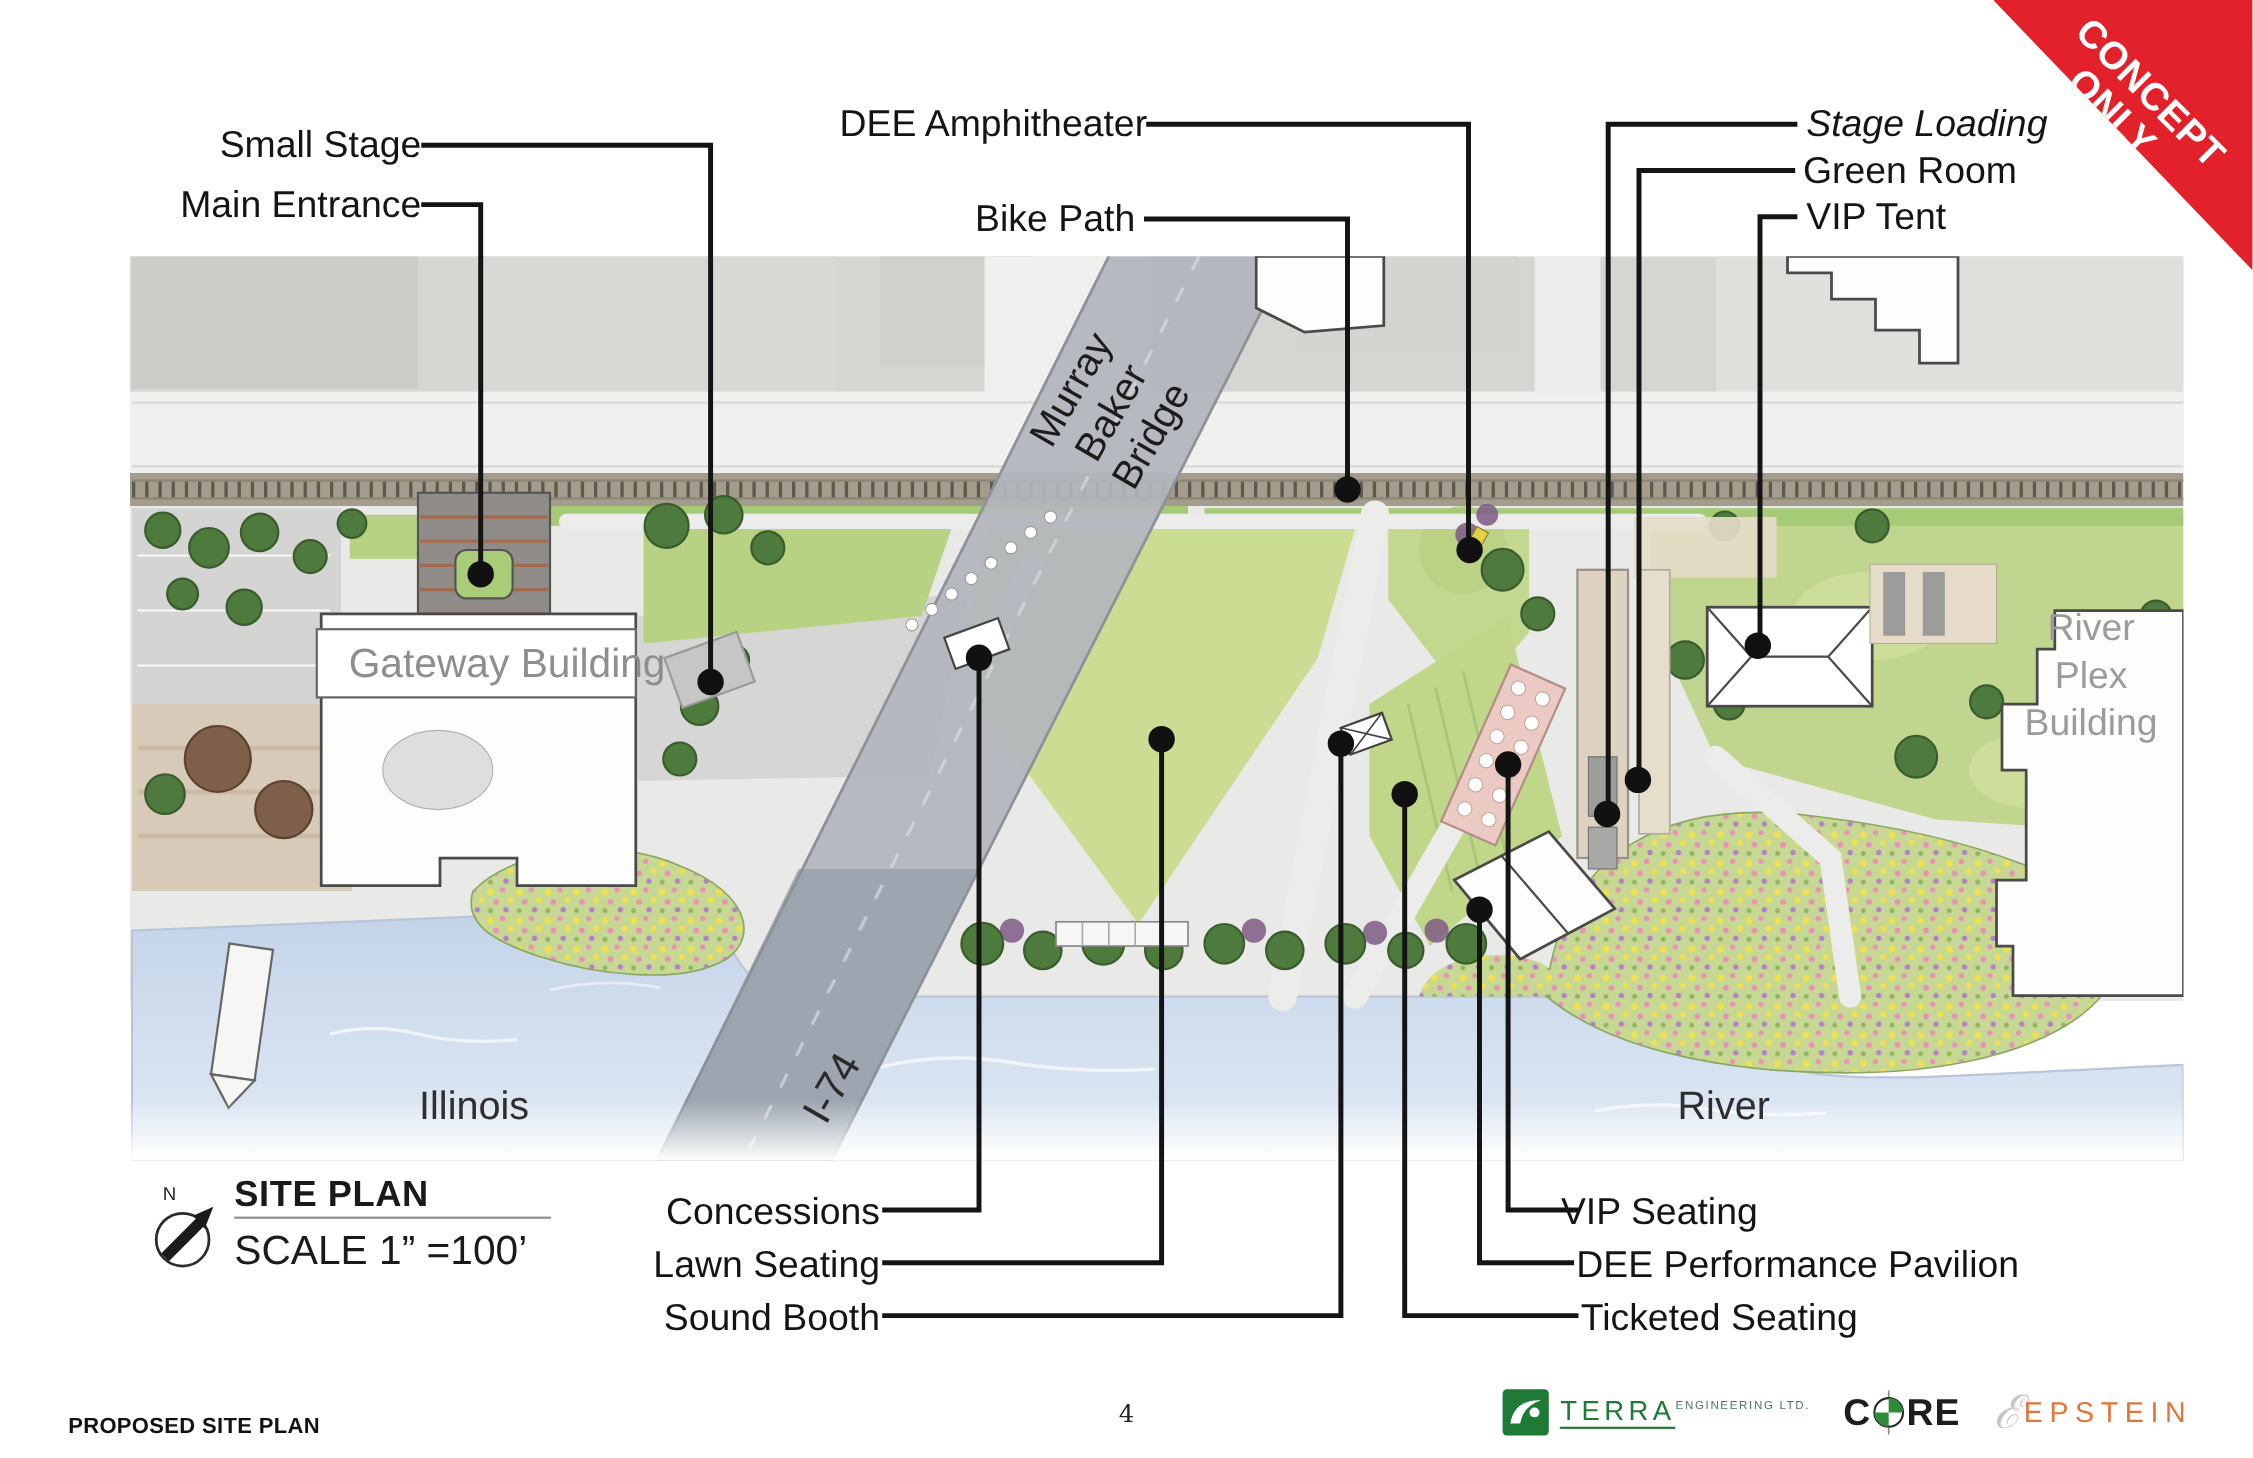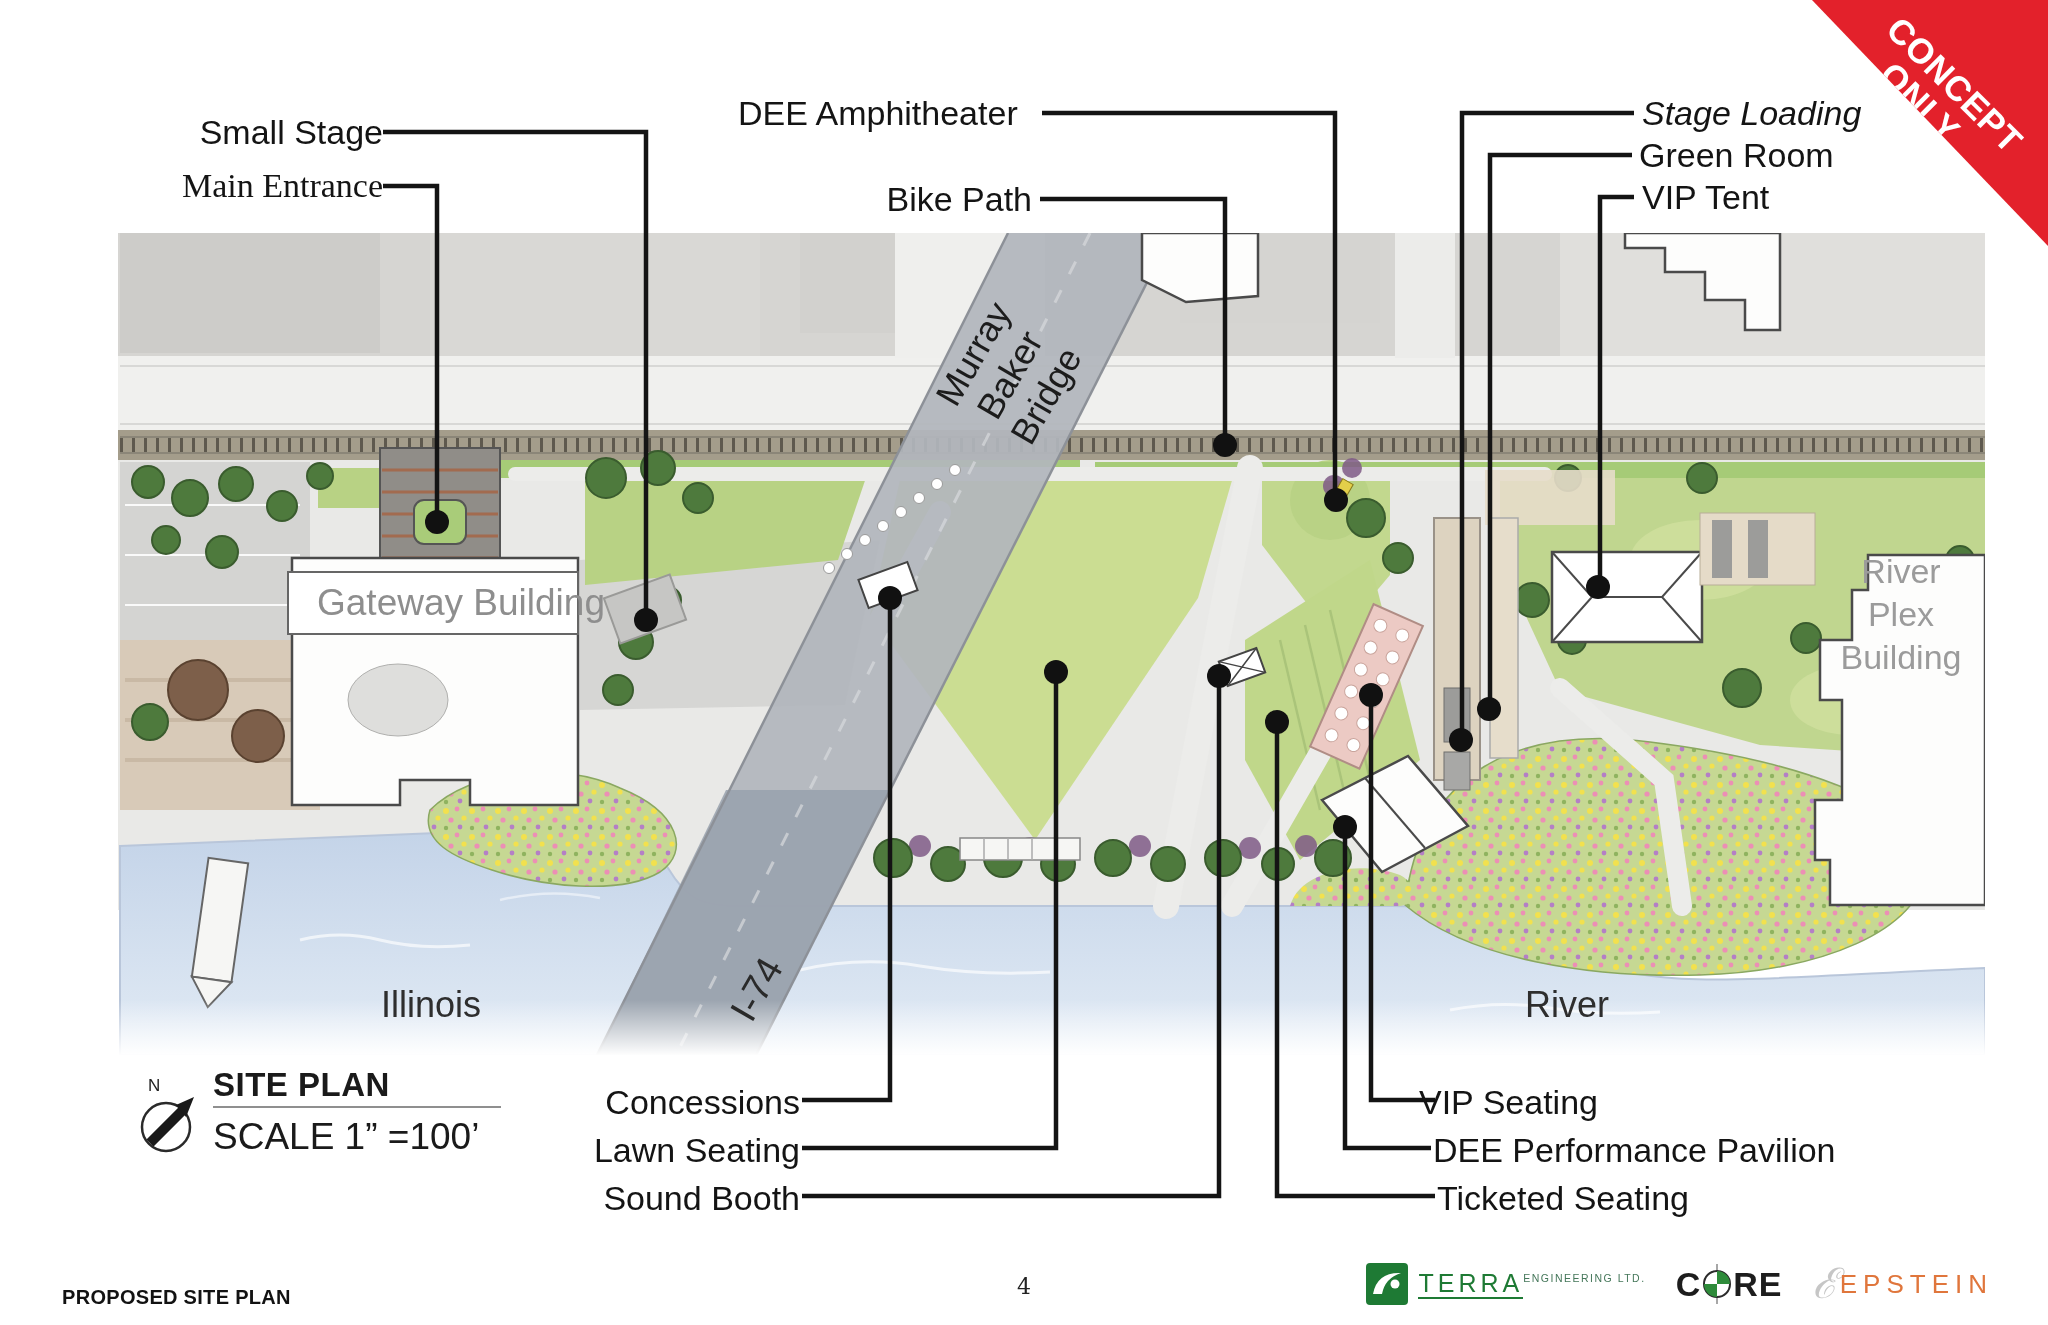--- a/index.html
+++ b/index.html
@@ -1,22 +1,22 @@
 <!DOCTYPE html>
 <html><head>
 <meta charset="utf-8">
 <style>
   html,body{margin:0;padding:0;}
   body{width:2048px;height:1325px;position:relative;background:#ffffff;overflow:hidden;
        font-family:"Liberation Sans",sans-serif;color:#161616;}
   .abs{position:absolute;}
   
   .callout{position:absolute;font-size:34px;line-height:40px;color:#141414;white-space:nowrap;}
-  .c0{top:112px;right:1665px;}  .c1{top:166px;right:1665px;font-family:Liberation Serif, serif;}
-  .c2{top:93px;left:738px;white-space:normal;width:330px;}
+  .c0{top:112px;right:1665px;}  .c1{top:166px;right:1665px;}
+  .c2{top:93px;left:738px;white-space:normal;width:330px;text-align:center;}
   .c3{top:179px;right:1016px;}
   .c4{top:93px;left:1642px;font-style:italic;} .c5{top:135px;left:1639px;} .c6{top:177px;left:1642px;}
   .c7{top:1082px;right:1248px;} .c8{top:1130px;right:1248px;} .c9{top:1178px;right:1248px;}
   .c10{top:1082px;left:1419px;} .c11{top:1130px;left:1433px;} .c12{top:1178px;left:1437px;}
   
   .maplabel{position:absolute;text-align:center;}
   .gateway{left:288px;top:572px;width:346px;height:62px;line-height:62px;font-size:37px;color:#8e8e8e;}
   .bridge-label{left:905px;top:312px;width:210px;font-size:36px;line-height:42px;color:#1c1c1c;
                 transform:rotate(-60deg);}
   .i74{left:695px;top:968px;width:124px;font-size:38px;color:#2a2a2a;transform:rotate(-60deg);}

